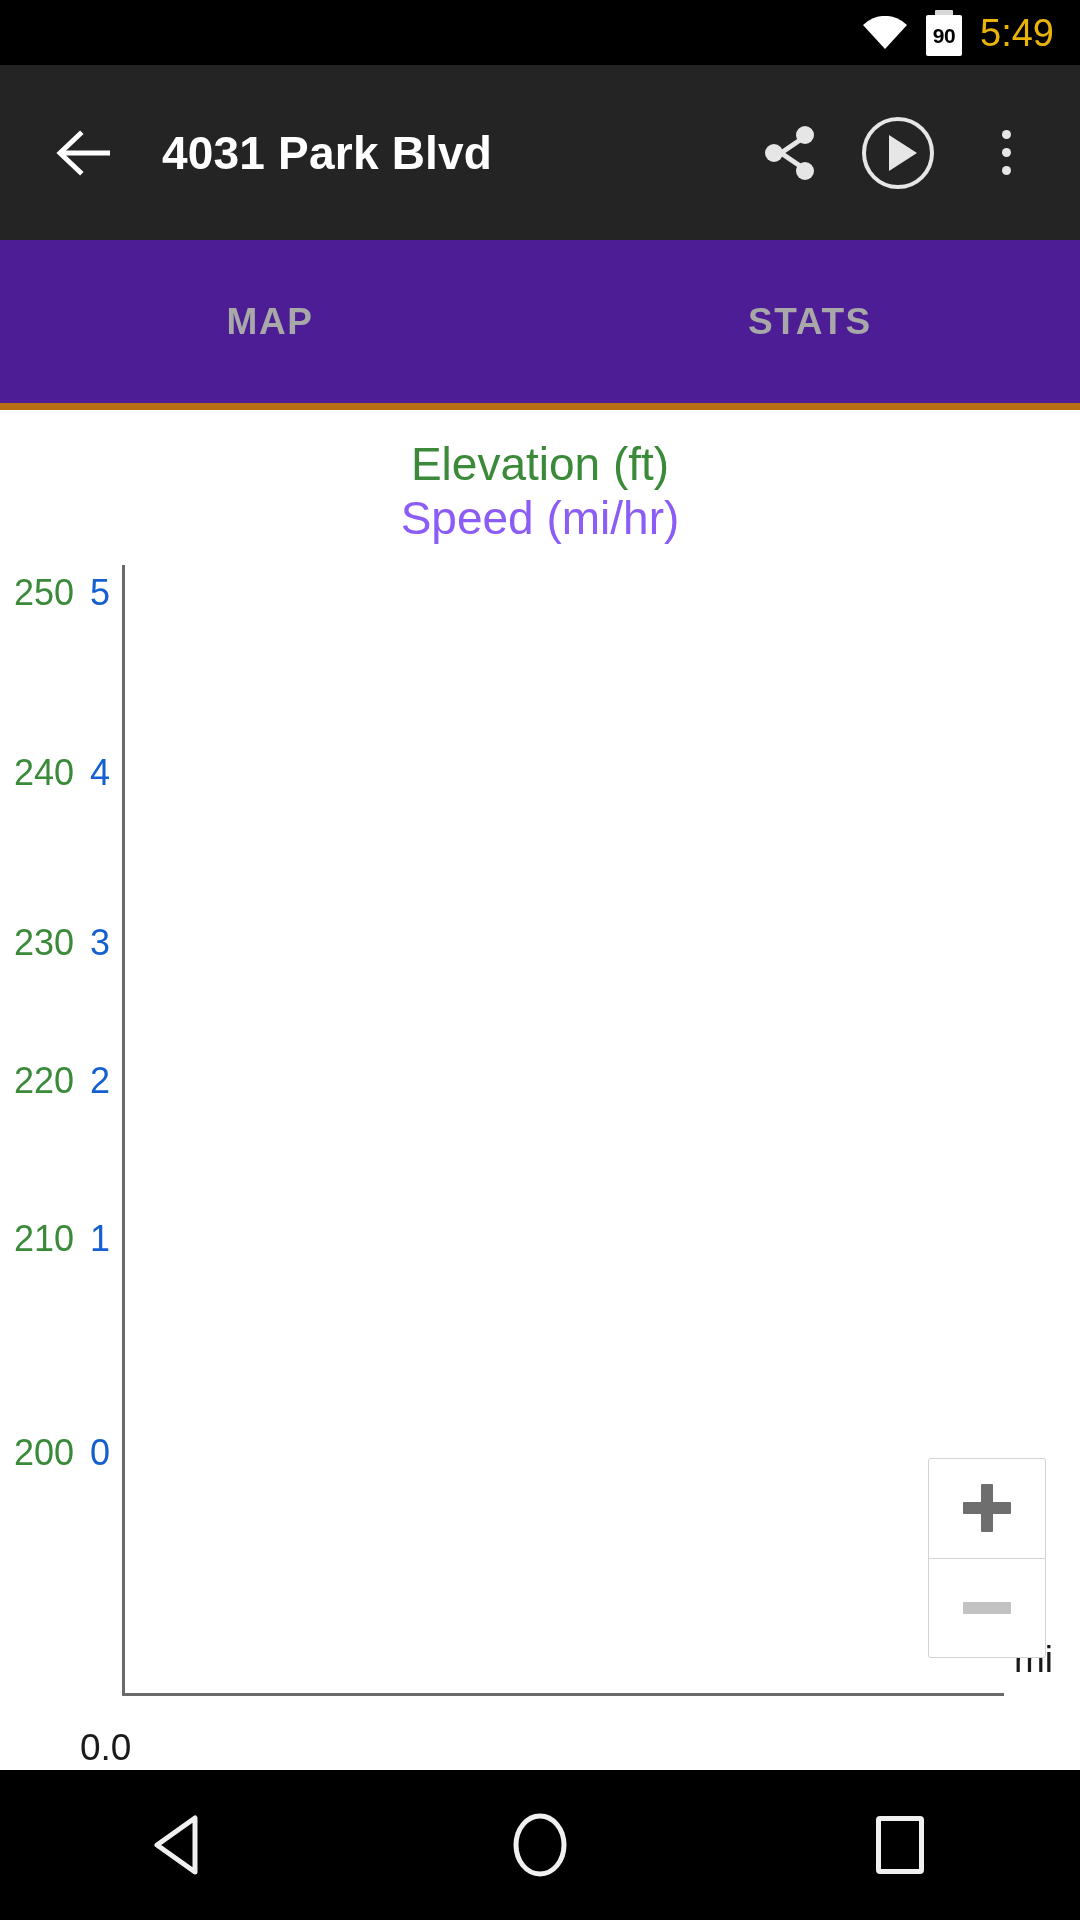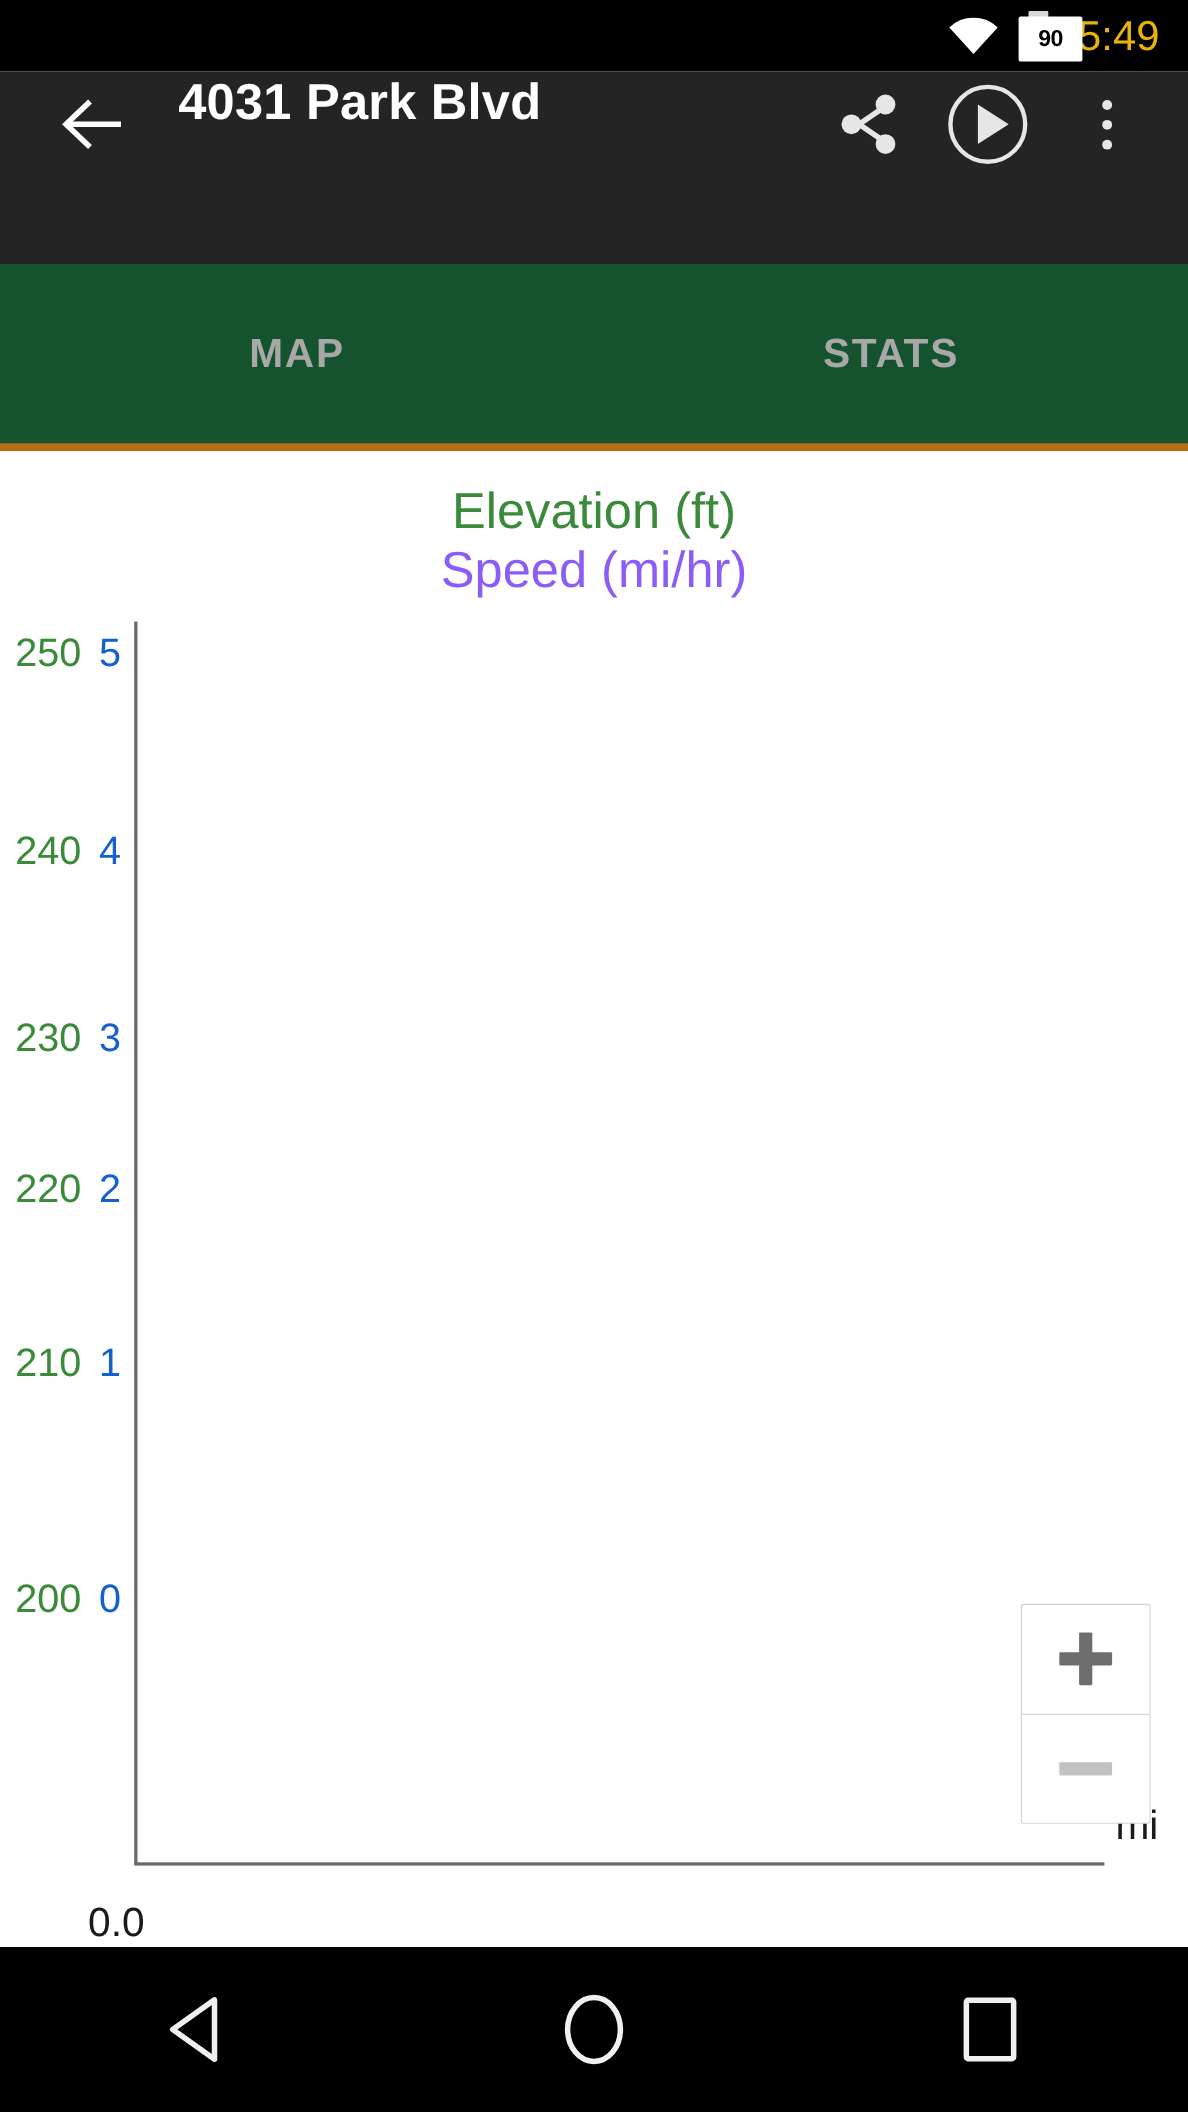--- a/index.html
+++ b/index.html
@@ -18,37 +18,37 @@
     justify-content:flex-end; padding-right:26px; gap:18px;
   }
   .wifi-icon { width:46px; height:34px; position:relative; }
   .wifi-icon svg { display:block; }
   .battery-icon { position:relative; width:36px; height:46px; }
   .battery-cap {
     position:absolute; top:0; left:9px; width:18px; height:6px;
     background:#d8d8d8; border-radius:1px;
   }
   .battery-body {
-    position:absolute; top:5px; left:0; width:58px; height:41px;
+    position:absolute; top:5px; left:0; width:36px; height:41px;
     background:#ffffff; border-radius:2px;
     display:flex; align-items:center; justify-content:center;
   }
   .battery-level {
     font-size:21px; font-weight:bold; color:#000000;
     letter-spacing:-0.5px; line-height:1;
   }
   .status-time {
     color:#eab308; font-size:38px; font-weight:normal;
     line-height:1; letter-spacing:0px;
   }
 
   
   .app-bar {
     position:absolute; top:65px; left:0; width:1080px; height:175px;
-    background:#242424; display:flex; align-items:flex-start;
+    background:#242424; display:flex; align-items:center;
   }
   .back-arrow {
     width:96px; height:96px; margin-left:36px;
     display:flex; align-items:center; justify-content:center;
   }
   .app-title {
     color:#ffffff; font-size:46px; font-weight:bold;
     margin-left:30px; flex:1; white-space:nowrap;
     letter-spacing:0.2px;
   }
@@ -58,21 +58,21 @@
   }
   .bar-action.share { margin-right:12px; }
   .bar-action.play  { margin-right:12px; }
   .bar-action.more  { margin-right:26px; }
   .dots { display:flex; flex-direction:column; gap:9px; align-items:center; }
   .dots i { width:9px; height:9px; border-radius:50%; background:#e6e6e6; display:block; }
 
   
   .tab-bar {
     position:absolute; top:240px; left:0; width:1080px; height:170px;
-    background:#14532d; display:flex; align-items:stretch;
+    background:#4c1d95; display:flex; align-items:stretch;
     border-bottom:7px solid #b86f14;
   }
   .tab {
     flex:1; position:relative;
     display:flex; align-items:center; justify-content:center;
   }
   .tab span {
     font-size:37px; font-weight:bold; letter-spacing:1.6px;
     color:#a8a8a8;
   }

